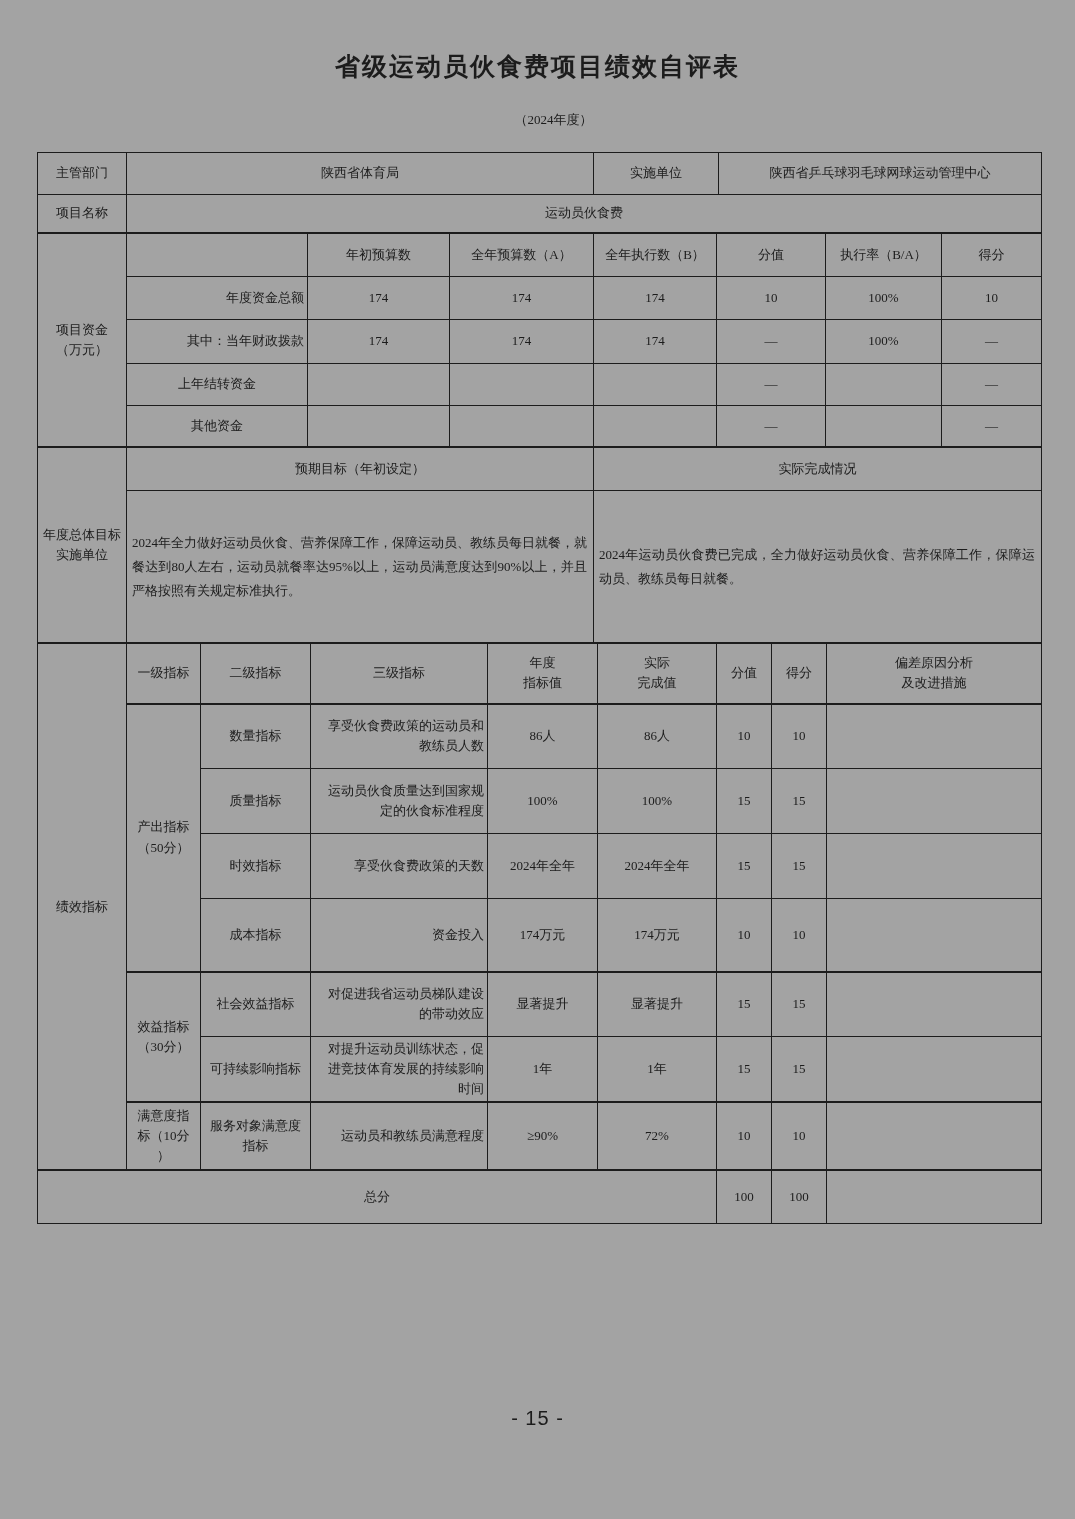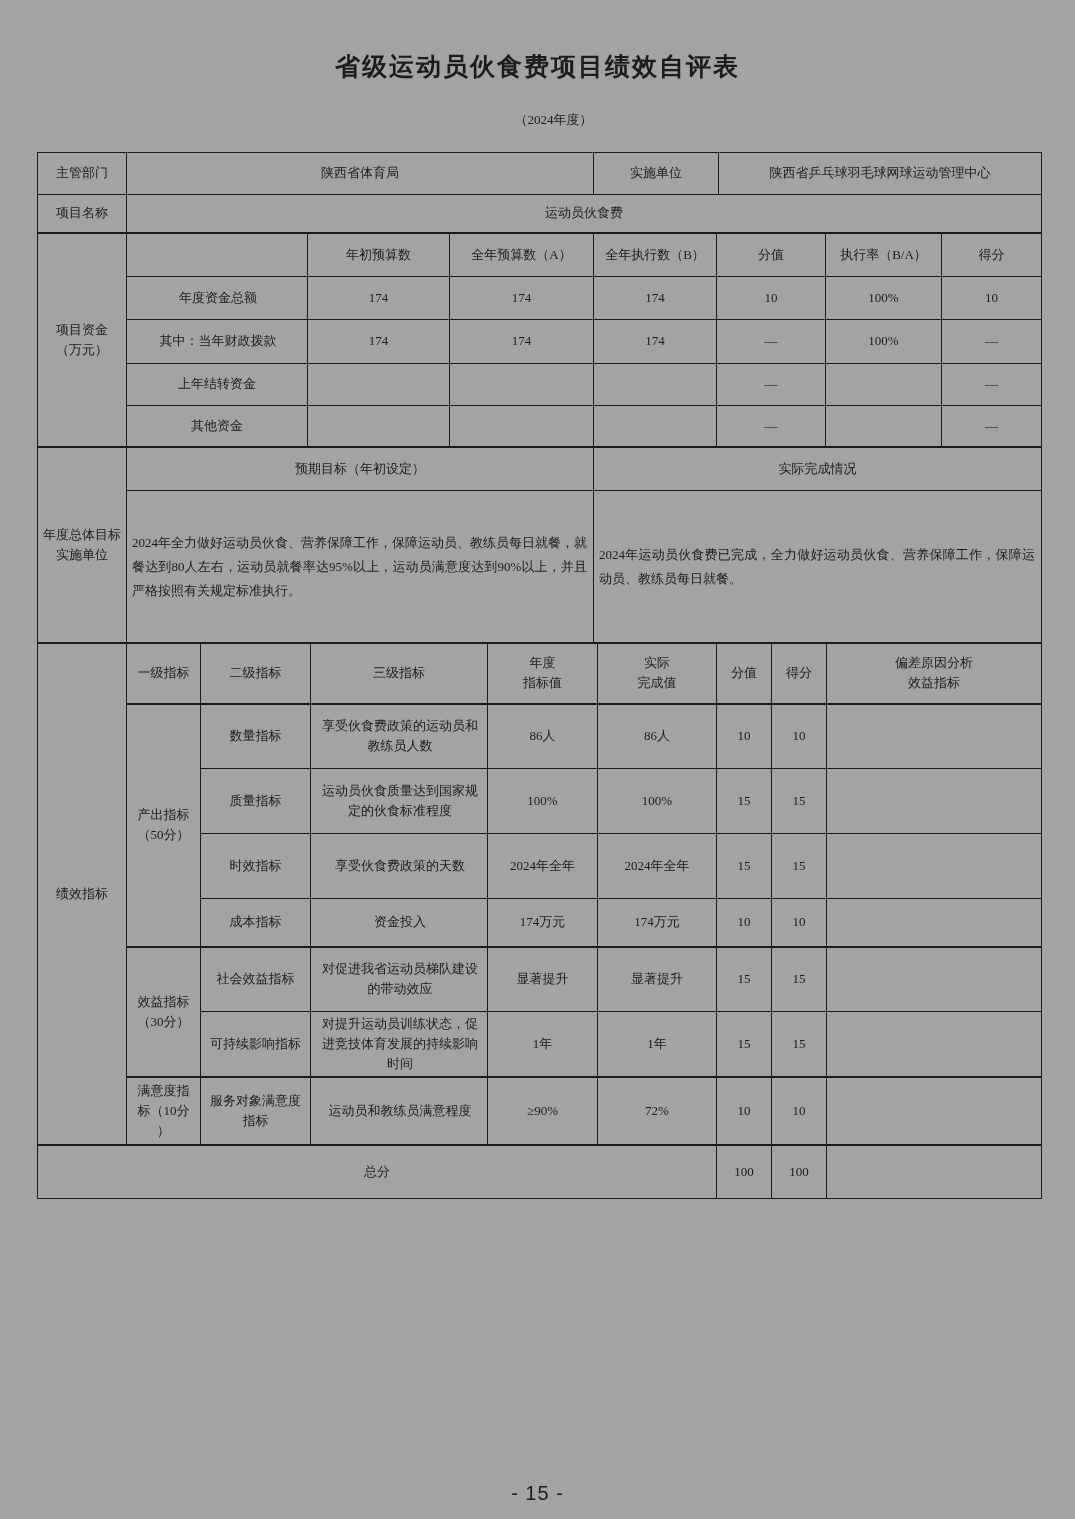--- a/index.html
+++ b/index.html
@@ -31,32 +31,32 @@
   td {
     border: 1px solid #1c1c1c;
     font-size: 13px;
     text-align: center;
     vertical-align: middle;
     padding: 2px 3px;
     line-height: 1.55;
     overflow: hidden;
     word-break: break-all;
   }
-  td.left { text-align: center; padding-left: 5px; }
+  td.left { text-align: right; padding-left: 5px; }
   td.para {
     text-align: justify;
     padding: 4px 6px 4px 5px;
     line-height: 24px;
     vertical-align: middle;
   }
   td.pre { white-space: pre-line; }
   tr.sep td { border-top: 2px solid #1c1c1c; }
   tr.ind-head td { border-bottom: 2px solid #1c1c1c; }
   .footer {
-    position: absolute; top: 1482px; left: 0; right: 0;
+    position: absolute; top: 1407px; left: 0; right: 0;
     text-align: center;
     font-size: 20px;
     font-family: "Liberation Sans", sans-serif;
     letter-spacing: 1px;
   }
 </style>
 </head>
 <body>
 
 <div class="page">
@@ -187,21 +187,21 @@
         <td>一级指标</td>
         <td>二级指标</td>
         <td>三级指标</td>
         <td class="pre">年度
 指标值</td>
         <td class="pre">实际
 完成值</td>
         <td>分值</td>
         <td>得分</td>
         <td class="pre">偏差原因分析
-效益指标</td>
+及改进措施</td>
       </tr>
       <tr style="height:65px">
         <td rowspan="4" class="pre">产出指标
 （50分）</td>
         <td>数量指标</td>
         <td class="left">享受伙食费政策的运动员和教练员人数</td>
         <td>86人</td>
         <td>86人</td>
         <td>10</td>
         <td>10</td>
@@ -218,21 +218,21 @@
       </tr>
       <tr style="height:65px">
         <td>时效指标</td>
         <td class="left">享受伙食费政策的天数</td>
         <td>2024年全年</td>
         <td>2024年全年</td>
         <td>15</td>
         <td>15</td>
         <td></td>
       </tr>
-      <tr style="height:48px">
+      <tr style="height:73px">
         <td>成本指标</td>
         <td class="left">资金投入</td>
         <td>174万元</td>
         <td>174万元</td>
         <td>10</td>
         <td>10</td>
         <td></td>
       </tr>
       <tr class="sep" style="height:65px">
         <td rowspan="2" class="pre">效益指标

